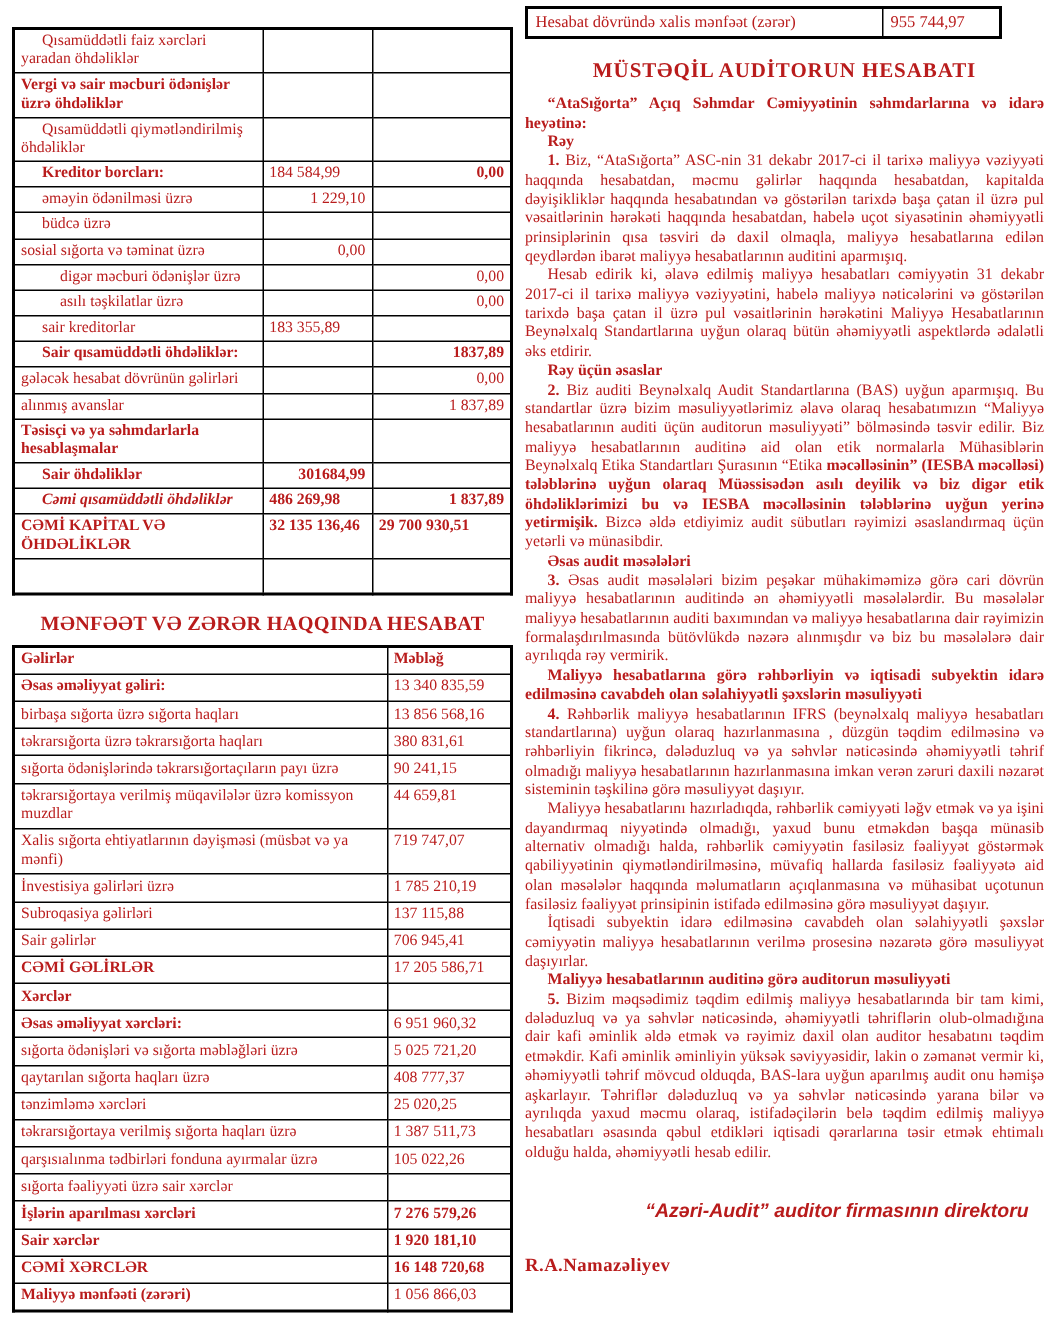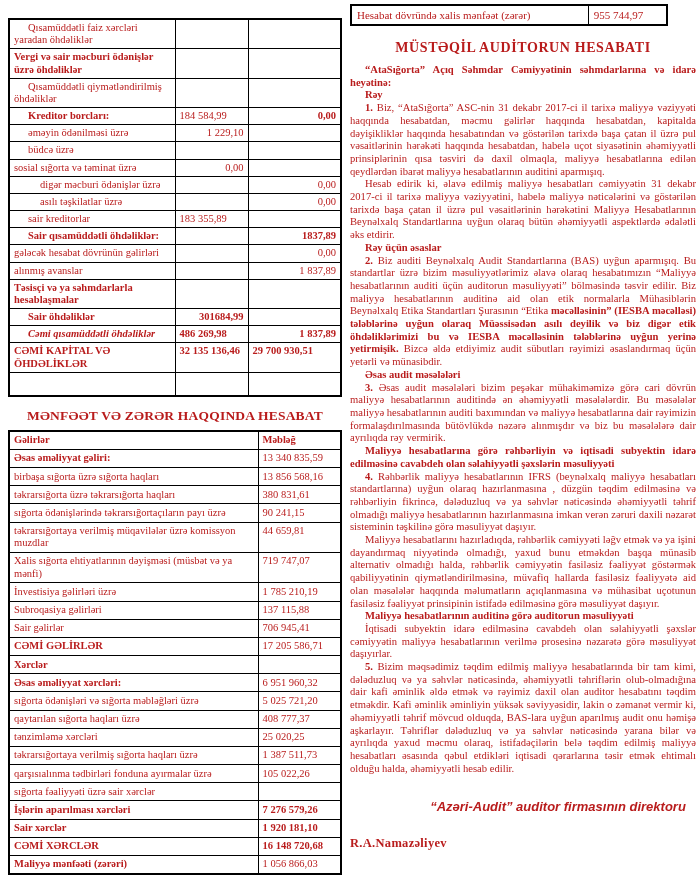--- a/index.html
+++ b/index.html
@@ -287,22 +287,22 @@
         <p class="para"><span class="b">Rəy</span></p>
         <p class="para"><span class="b">1. </span><span>Biz, “AtaSığorta” ASC-nin 31 dekabr 2017-ci il tarixə maliyyə vəziyyəti haqqında hesabatdan, məcmu gəlirlər haqqında hesabatdan, kapitalda dəyişikliklər haqqında hesabatından və göstərilən tarixdə başa çatan il üzrə pul vəsaitlərinin hərəkəti haqqında hesabatdan, habelə uçot siyasətinin əhəmiyyətli prinsiplərinin qısa təsviri də daxil olmaqla, maliyyə hesabatlarına edilən qeydlərdən ibarət maliyyə hesabatlarının auditini aparmışıq.</span></p>
         <p class="para"><span>Hesab edirik ki, əlavə edilmiş maliyyə hesabatları cəmiyyətin 31 dekabr 2017-ci il tarixə maliyyə vəziyyətini, habelə maliyyə nəticələrini və göstərilən tarixdə başa çatan il üzrə pul vəsaitlərinin hərəkətini Maliyyə Hesabatlarının Beynəlxalq Standartlarına uyğun olaraq bütün əhəmiyyətli aspektlərdə ədalətli əks etdirir.</span></p>
         <p class="para"><span class="b">Rəy üçün əsaslar</span></p>
         <p class="para"><span class="b">2. </span><span>Biz auditi Beynəlxalq Audit Standartlarına (BAS) uyğun aparmışıq. Bu standartlar üzrə bizim məsuliyyətlərimiz əlavə olaraq hesabatımızın “Maliyyə hesabatlarının auditi üçün auditorun məsuliyyəti” bölməsində təsvir edilir. Biz maliyyə hesabatlarının auditinə aid olan etik normalarla Mühasiblərin Beynəlxalq Etika Standartları Şurasının “Etika </span><span class="b">məcəlləsinin” (IESBA məcəlləsi) tələblərinə uyğun olaraq Müəssisədən asılı deyilik və biz digər etik öhdəliklərimizi bu və IESBA məcəlləsinin tələblərinə uyğun yerinə yetirmişik.</span><span> Bizcə əldə etdiyimiz audit sübutları rəyimizi əsaslandırmaq üçün yetərli və münasibdir.</span></p>
         <p class="para"><span class="b">Əsas audit məsələləri</span></p>
         <p class="para"><span class="b">3. </span><span>Əsas audit məsələləri bizim peşəkar mühakiməmizə görə cari dövrün maliyyə hesabatlarının auditində ən əhəmiyyətli məsələlərdir. Bu məsələlər maliyyə hesabatlarının auditi baxımından və maliyyə hesabatlarına dair rəyimizin formalaşdırılmasında bütövlükdə nəzərə alınmışdır və biz bu məsələlərə dair ayrılıqda rəy vermirik.</span></p>
         <p class="para"><span class="b">Maliyyə hesabatlarına görə rəhbərliyin və iqtisadi subyektin idarə edilməsinə cavabdeh olan səlahiyyətli şəxslərin məsuliyyəti</span></p>
         <p class="para"><span class="b">4. </span><span>Rəhbərlik maliyyə hesabatlarının IFRS (beynəlxalq maliyyə hesabatları standartlarına) uyğun olaraq hazırlanmasına , düzgün təqdim edilməsinə və rəhbərliyin fikrincə, dələduzluq və ya səhvlər nəticəsində əhəmiyyətli təhrif olmadığı maliyyə hesabatlarının hazırlanmasına imkan verən zəruri daxili nəzarət sisteminin təşkilinə görə məsuliyyət daşıyır.</span></p>
         <p class="para"><span>Maliyyə hesabatlarını hazırladıqda, rəhbərlik cəmiyyəti ləğv etmək və ya işini dayandırmaq niyyətində olmadığı, yaxud bunu etməkdən başqa münasib alternativ olmadığı halda, rəhbərlik cəmiyyətin fasiləsiz fəaliyyət göstərmək qabiliyyətinin qiymətləndirilməsinə, müvafiq hallarda fasiləsiz fəaliyyətə aid olan məsələlər haqqında məlumatların açıqlanmasına və mühasibat uçotunun fasiləsiz fəaliyyət prinsipinin istifadə edilməsinə görə məsuliyyət daşıyır.</span></p>
+        <p class="para"><span>İqtisadi subyektin idarə edilməsinə cavabdeh olan səlahiyyətli şəxslər cəmiyyətin maliyyə hesabatlarının verilmə prosesinə nəzarətə görə məsuliyyət daşıyırlar.</span></p>
         <p class="para"><span class="b">Maliyyə hesabatlarının auditinə görə auditorun məsuliyyəti</span></p>
-        <p class="para"><span>İqtisadi subyektin idarə edilməsinə cavabdeh olan səlahiyyətli şəxslər cəmiyyətin maliyyə hesabatlarının verilmə prosesinə nəzarətə görə məsuliyyət daşıyırlar.</span></p>
         <p class="para"><span class="b">5. </span><span>Bizim məqsədimiz təqdim edilmiş maliyyə hesabatlarında bir tam kimi, dələduzluq və ya səhvlər nəticəsində, əhəmiyyətli təhriflərin olub-olmadığına dair kafi əminlik əldə etmək və rəyimiz daxil olan auditor hesabatını təqdim etməkdir. Kafi əminlik əminliyin yüksək səviyyəsidir, lakin o zəmanət vermir ki, əhəmiyyətli təhrif mövcud olduqda, BAS-lara uyğun  aparılmış audit onu həmişə aşkarlayır. Təhriflər dələduzluq və ya səhvlər nəticəsində yarana bilər və ayrılıqda yaxud məcmu olaraq, istifadəçilərin belə təqdim edilmiş maliyyə hesabatları əsasında qəbul etdikləri iqtisadi qərarlarına təsir etmək ehtimalı olduğu halda, əhəmiyyətli hesab edilir.</span></p>
       </div>
 
     <div class="sig-firm">“Azəri-Audit” auditor firmasının direktoru</div>
     <div class="sig-name">R.A.Namazəliyev</div>
 
   </div>
 
 </div>
 

